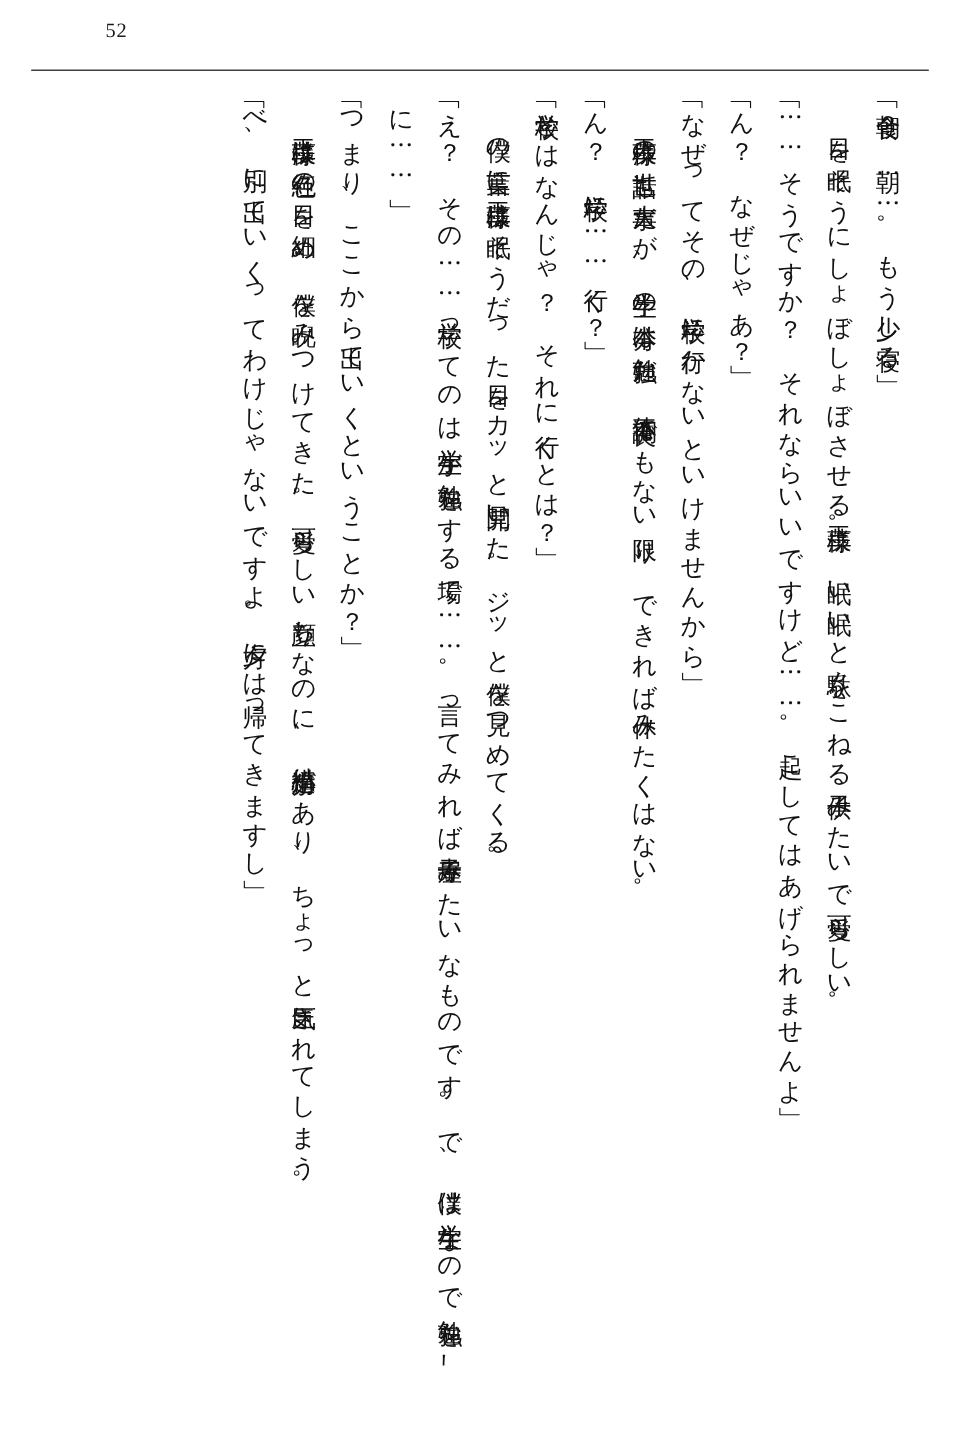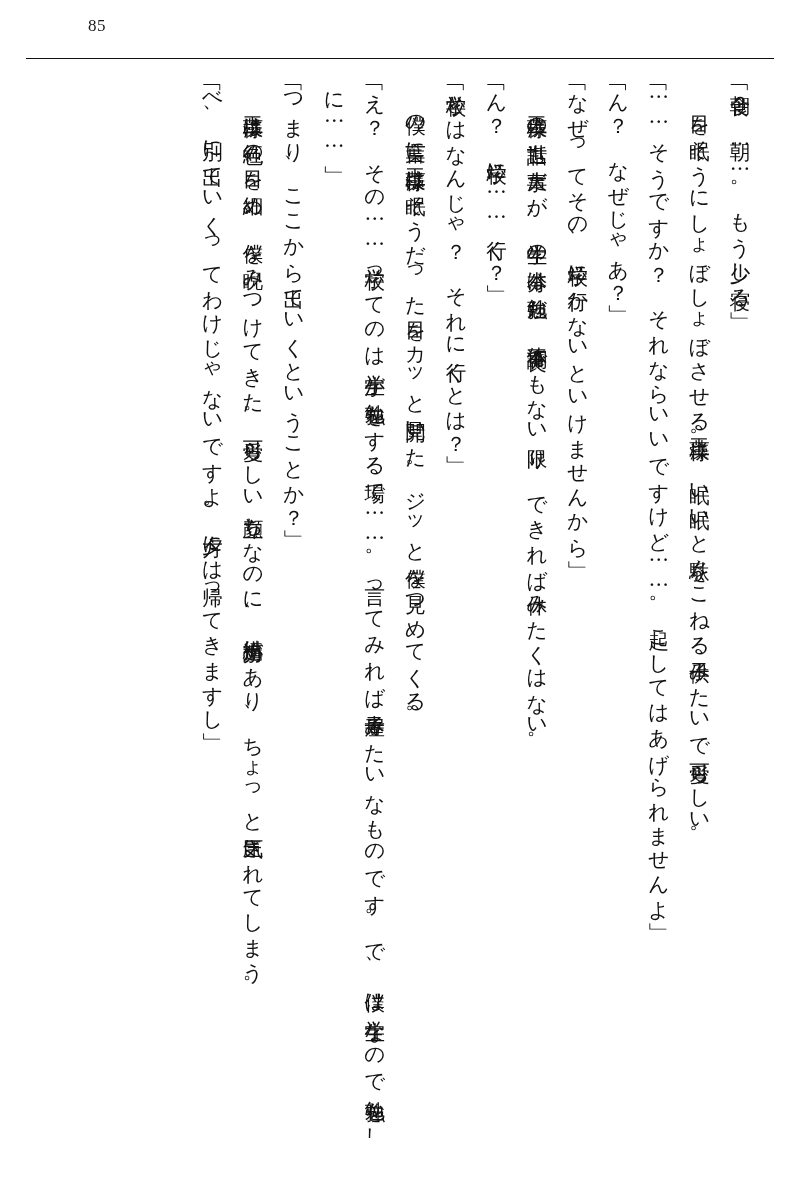--- a/index.html
+++ b/index.html
@@ -58,21 +58,21 @@
     white-space: pre-wrap;
     overflow: hidden;
     direction: ltr;
   }
 </style>
 </head>
 <body>
 
 <div class="page">
 
-  <div class="page-number">85</div>
+  <div class="page-number">52</div>
 
   <div class="rule"></div>
 
   <div class="body-area">
     <div class="vtext">「朝食？　朝……。もう少し寝る」
 　目を眠そうにしょぼしょぼさせる玉藻様。　眠い眠いと駄々をこねる子供みたいで可愛らしい。
 「……そうですか？　それならいいですけど……。起こしてはあげられませんよ」
 「ん？　なぜじゃあ？」
 「なぜってその、学校に行かないといけませんから」
 　玉藻様の世話も大事だが、学生の本分は勉強だ。体調不良でもない限り、できれば休みたくはない。

